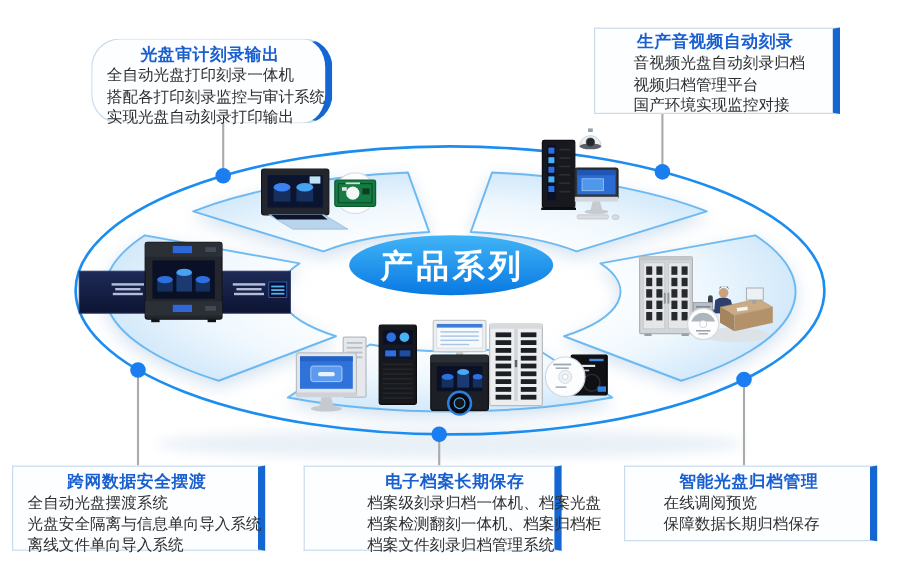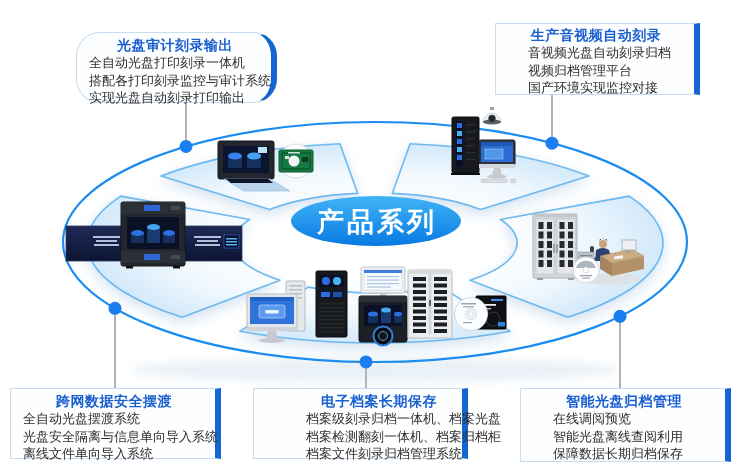--- a/index.html
+++ b/index.html
@@ -28,21 +28,21 @@
     font-size:13px;
     line-height:17.5px;
     white-space:nowrap;
   }
   .pad-lg .line{padding-left:24px;}
   .pad-sm .line{padding-left:4px;}
   #box-tl{left:76px;top:32px;width:201px;height:71px;border-radius:24px;}
   #box-tr{left:495px;top:23px;width:205px;height:72px;font-family:Liberation Mono, monospace;}
   #box-bl{left:10px;top:388px;width:211px;height:71px;}
   #box-bc{left:253px;top:388px;width:215px;height:71px;padding-left:48px;}
-  #box-br{left:520px;top:388px;width:211px;height:74px;}
+  #box-br{left:520px;top:388px;width:211px;height:63px;}
   .segs{filter:drop-shadow(0 5px 7px rgba(110,160,210,0.30));}
   .center-label{
     font-family:"Liberation Sans","DejaVu Sans",sans-serif;
     font-weight:bold;
     letter-spacing:3px;
   }
 </style>
 </head>
 <body>
 
@@ -352,17 +352,16 @@
 <div class="callout pad-sm" id="box-bc">
   <span class="title">电子档案长期保存</span>
   <div class="line">档案级刻录归档一体机、档案光盘</div>
   <div class="line">档案检测翻刻一体机、档案归档柜</div>
   <div class="line">档案文件刻录归档管理系统</div>
 </div>
 
 <div class="callout pad-lg" id="box-br">
   <span class="title">智能光盘归档管理</span>
   <div class="line">在线调阅预览</div>
-  <div class="line">智能光盘离线查阅利用</div>
   <div class="line">保障数据长期归档保存</div>
 </div>
 
 </div>
 
 </body></html>

